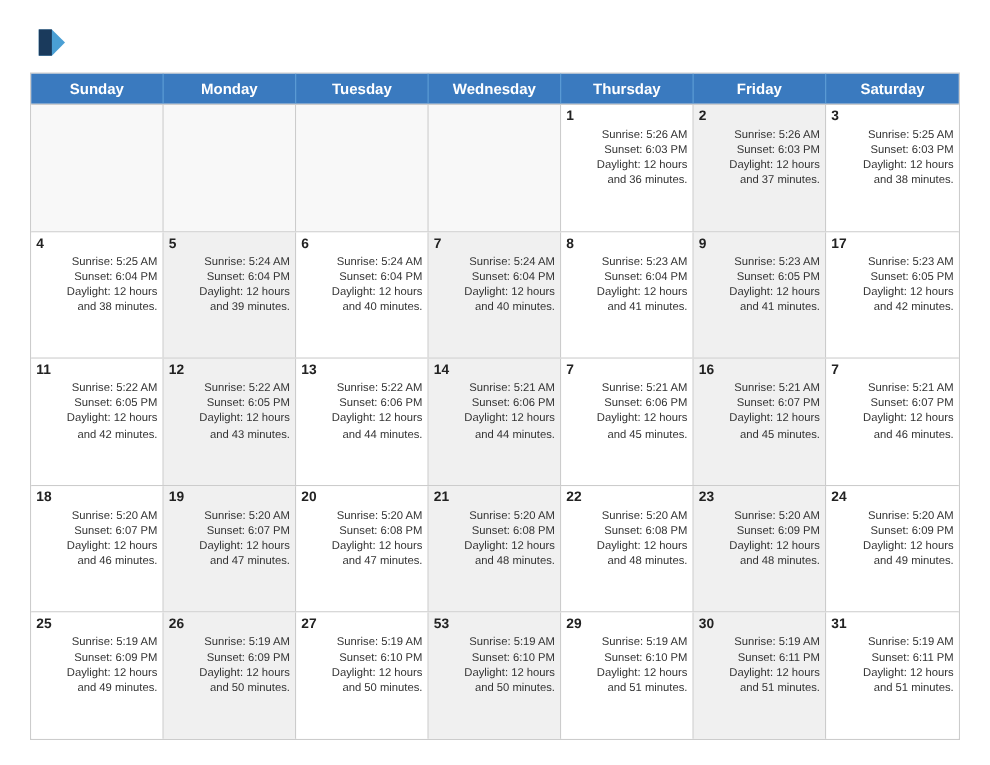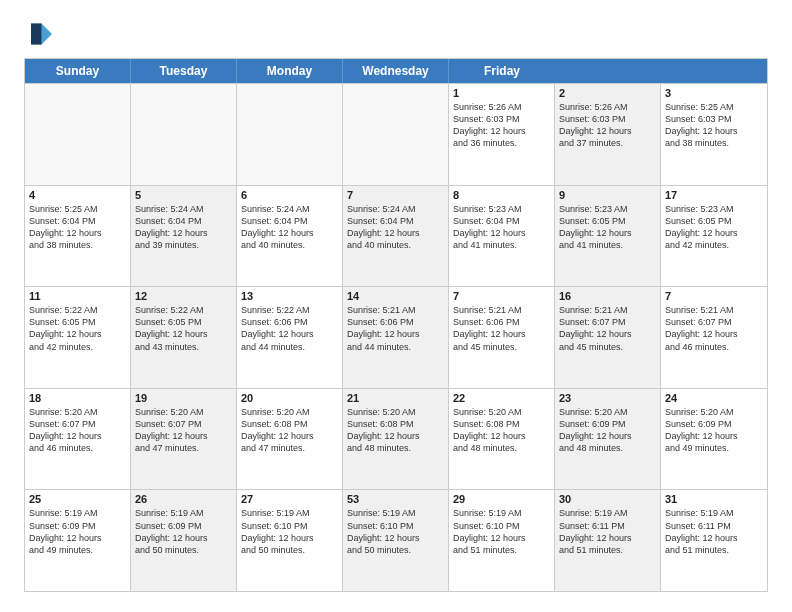--- a/index.html
+++ b/index.html
@@ -99,20 +99,21 @@
     .day-num {
       font-size: 11px;
       font-weight: bold;
       color: #222;
       margin-bottom: 2px;
     }
     .cell-text {
       font-size: 9px;
       line-height: 1.35;
       color: #333;
+      text-align: right;
     }
   </style>
 </head>
 <body>
 
 <div class="page">
   <div class="header">
     <div class="logo">
       <svg class="logo-icon" viewBox="0 0 32 32">
         <rect x="0" y="0" width="32" height="32" fill="none"></rect>
@@ -128,24 +129,26 @@
     </div>
     <div class="title-block">
       <div class="month-title"></div>
       <div class="location"></div>
     </div>
   </div>
 
   <div class="calendar">
     <div class="cal-header-row">
     <div class="cal-header-cell">Sunday</div>
+        <div class="cal-header-cell">Monday</div>
         <div class="cal-header-cell">Tuesday</div>
-        <div class="cal-header-cell">Monday</div>
         <div class="cal-header-cell">Wednesday</div>
+        <div class="cal-header-cell">Thursday</div>
         <div class="cal-header-cell">Friday</div>
+        <div class="cal-header-cell">Saturday</div>
       </div>
     <div class="cal-body">
     <div class="cal-row">
           <div class="cal-cell empty"></div>
           <div class="cal-cell empty"></div>
           <div class="cal-cell empty"></div>
           <div class="cal-cell empty"></div>
           <div class="cal-cell">
             <div class="day-num">1</div>
             <div class="cell-text" style="white-space: pre-line;">Sunrise: 5:26 AM

